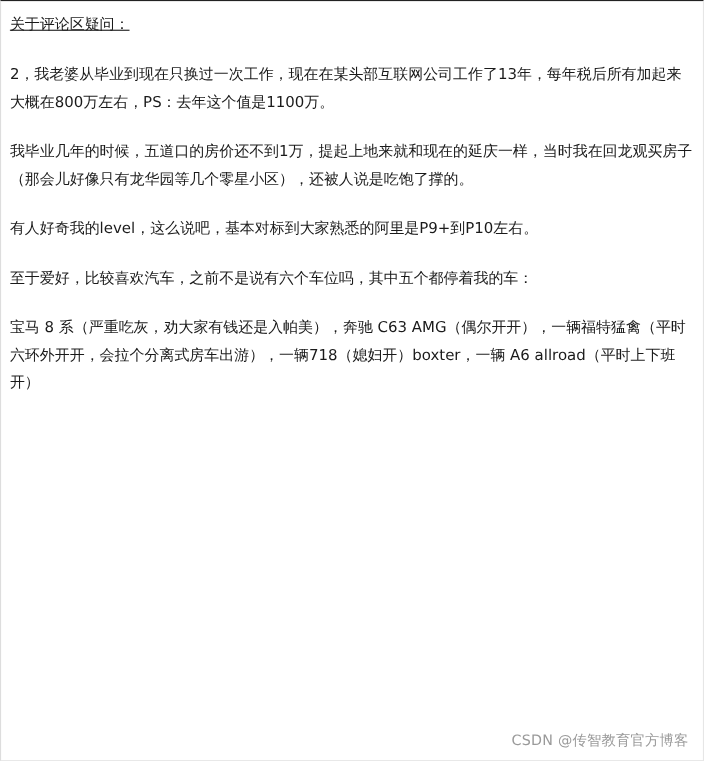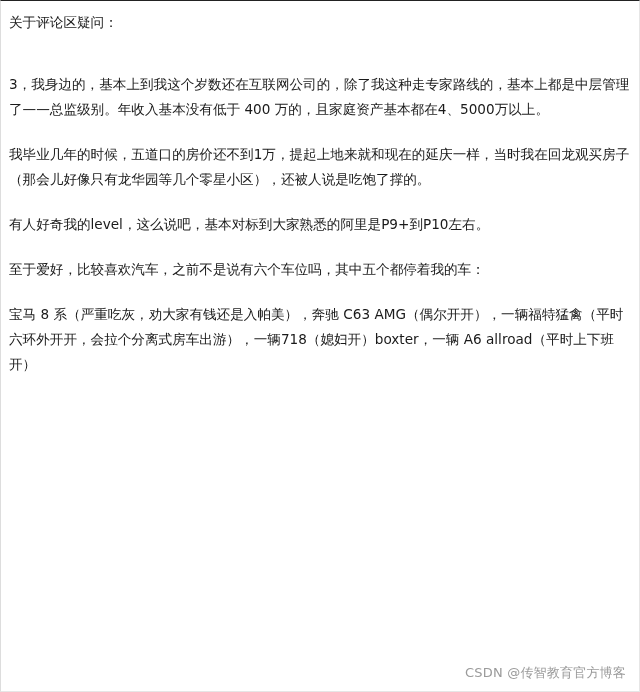--- a/index.html
+++ b/index.html
@@ -10,33 +10,33 @@
     }
     .frame {
       position: absolute; left: 0; top: 0; width: 638px; height: 690px;
       border: 1px solid #e6e6e6; border-top-color: #222; border-left-color:#ddd;
     }
     .content { position: absolute; left: 9px; top: 10px; width: 624px; }
     .para {
       font-size: 13.6px; line-height: 25px; margin: 0 0 20px 0;
       letter-spacing: 0px; word-break: break-all;
     }
-    .para.title { margin-bottom: 37px; }
+    .para.title { margin-bottom: 21px; text-decoration: underline; }
     .watermark {
       position: absolute; right: 14px; bottom: 10px;
       font-size: 13px; color: #9a9a9a; letter-spacing: 0.2px; margin-top: 44px;
     }
   </style>
 </head>
 <body>
 
 <div class="frame"></div>
 
 <div class="content">
   <p class="para title">关于评论区疑问：</p>
-  <p class="para">3，我身边的，基本上到我这个岁数还在互联网公司的，除了我这种走专家路线的，基本上都是中层管理了——总监级别。年收入基本没有低于 400 万的，且家庭资产基本都在4、5000万以上。</p>
+  <p class="para">2，我老婆从毕业到现在只换过一次工作，现在在某头部互联网公司工作了13年，每年税后所有加起来大概在800万左右，PS：去年这个值是1100万。</p>
   <p class="para">我毕业几年的时候，五道口的房价还不到1万，提起上地来就和现在的延庆一样，当时我在回龙观买房子（那会儿好像只有龙华园等几个零星小区），还被人说是吃饱了撑的。</p>
   <p class="para">有人好奇我的level，这么说吧，基本对标到大家熟悉的阿里是P9+到P10左右。</p>
   <p class="para">至于爱好，比较喜欢汽车，之前不是说有六个车位吗，其中五个都停着我的车：</p>
   <p class="para">宝马 8 系（严重吃灰，劝大家有钱还是入帕美），奔驰 C63 AMG（偶尔开开），一辆福特猛禽（平时六环外开开，会拉个分离式房车出游），一辆718（媳妇开）boxter，一辆 A6 allroad（平时上下班开）</p>
 </div>
 
 <div class="watermark">CSDN @传智教育官方博客</div>
 
 </body></html>

